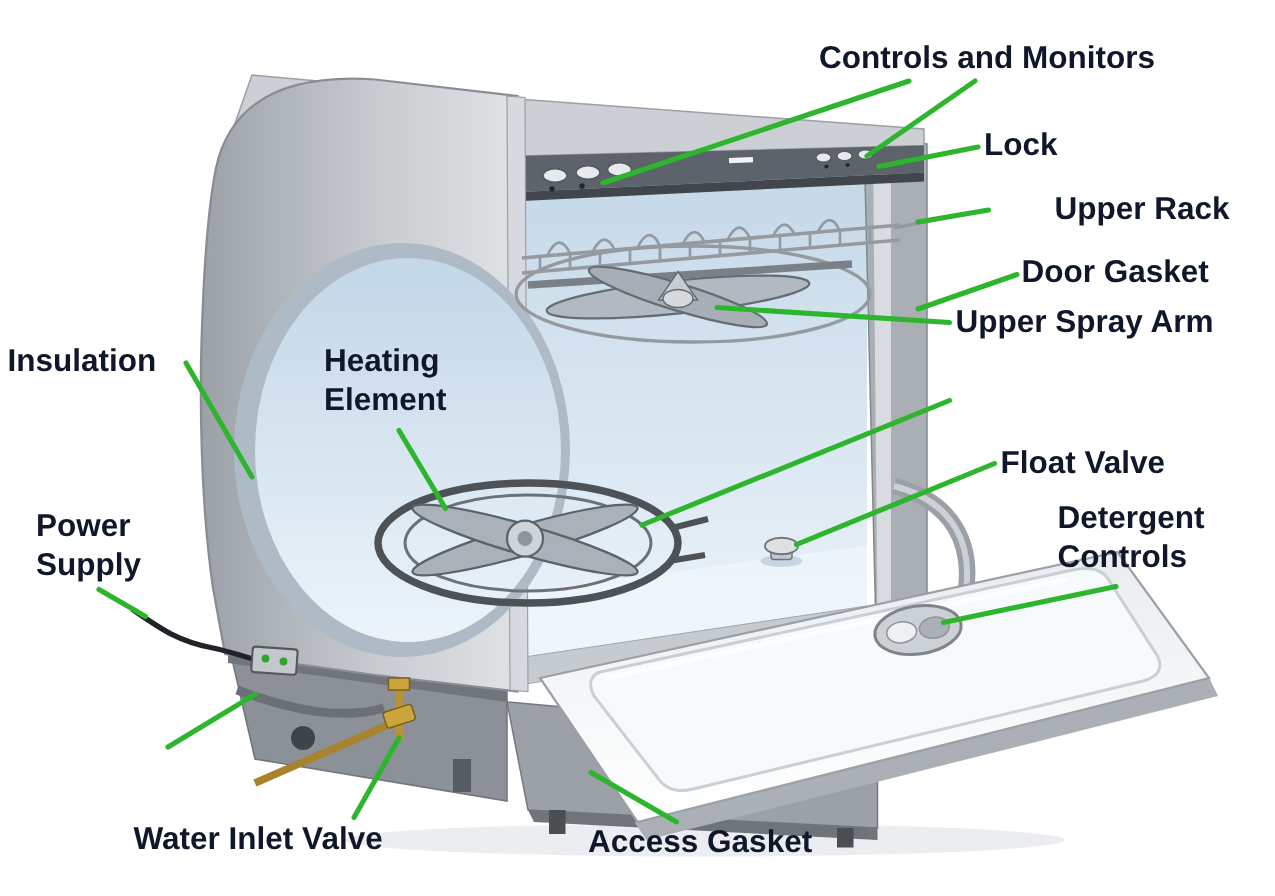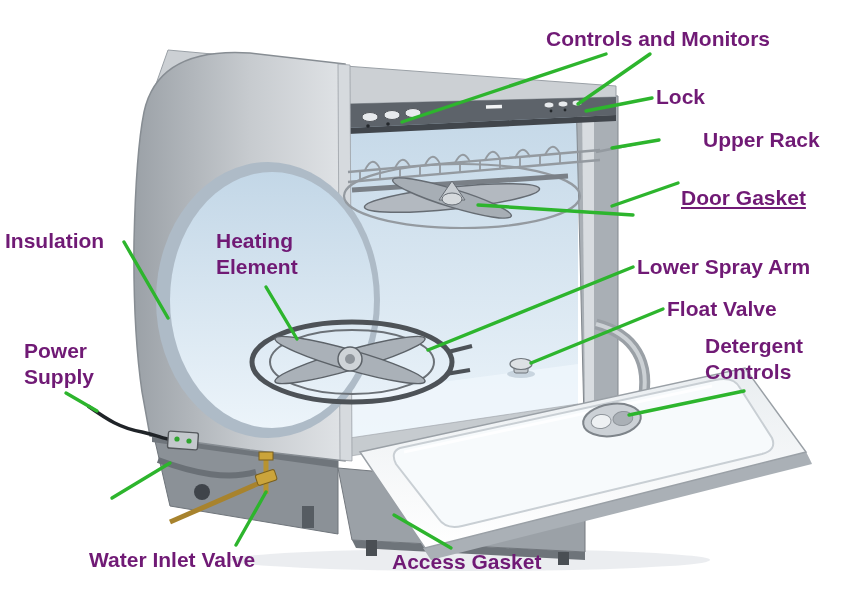--- a/index.html
+++ b/index.html
@@ -1,20 +1,20 @@
 <!DOCTYPE html>
 <html><head>
 <meta charset="utf-8">
 <style>
   html,body{margin:0;padding:0;background:#ffffff;}
   .stage{position:relative;width:850px;height:597px;background:#ffffff;overflow:hidden;
          font-family:"Liberation Sans",sans-serif;}
   .stage svg{position:absolute;left:0;top:0;}
   .label{position:absolute;font-weight:700;font-size:21px;line-height:1.26;
-         color:#701a75;white-space:pre;}
+         color:#0f172a;white-space:pre;}
   .label.center{}
 </style>
 </head>
 <body>
 
 <div class="stage">
 
 <svg width="850" height="597" viewBox="0 0 850 597">
   <defs>
     <linearGradient id="gBody" x1="0" y1="0" x2="1" y2="0">
@@ -169,22 +169,22 @@
     <line stroke="#2db52d" x1="66" y1="393" x2="97" y2="411"></line>
     <line stroke="#2db52d" x1="112" y1="498" x2="170" y2="463"></line>
     <line stroke="#2db52d" x1="236" y1="545" x2="266" y2="492"></line>
     <line stroke="#2db52d" x1="451" y1="548" x2="394" y2="515"></line>
   </g>
 </svg>
 
 <div class="label" style="left:546px;top:26px;">Controls and Monitors</div>
 <div class="label" style="left:656px;top:84px;">Lock</div>
 <div class="label" style="left:661px;top:127px;margin-left:42px;">Upper Rack</div>
-<div class="label" style="left:681px;top:185px;text-decoration:underline;">Door Gasket</div>
-<div class="label" style="left:637px;top:254px;">Lower Spray Arm</div>
+<div class="label" style="left:681px;top:169px;">Door Gasket</div>
+<div class="label" style="left:637px;top:202px;">Upper Spray Arm</div>
 <div class="label" style="left:667px;top:296px;">Float Valve</div>
 <div class="label center" style="left:705px;top:333px;width:135px;">Detergent
 Controls</div>
 <div class="label" style="left:5px;top:228px;">Insulation</div>
 <div class="label center" style="left:216px;top:228px;width:106px;">Heating
 Element</div>
 <div class="label center" style="left:24px;top:338px;width:80px;">Power
 Supply</div>
 <div class="label" style="left:89px;top:547px;">Water Inlet Valve</div>
 <div class="label" style="left:392px;top:549px;">Access Gasket</div>

